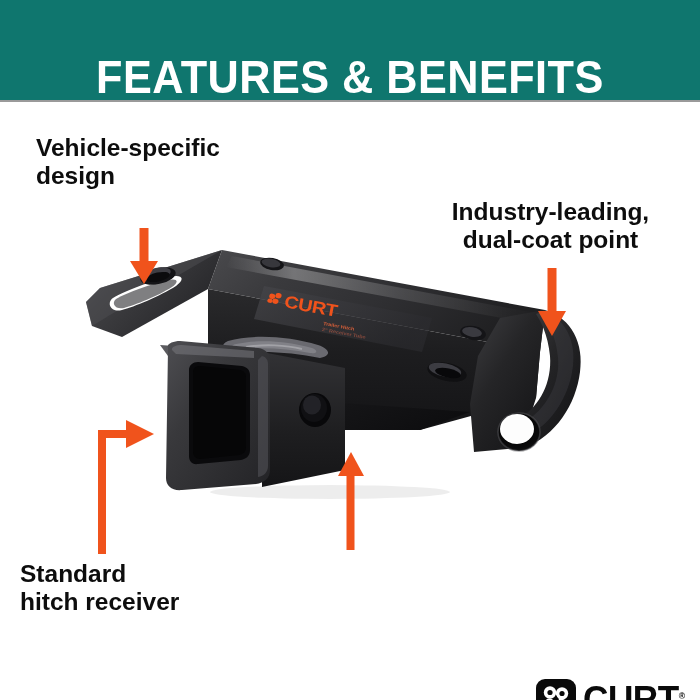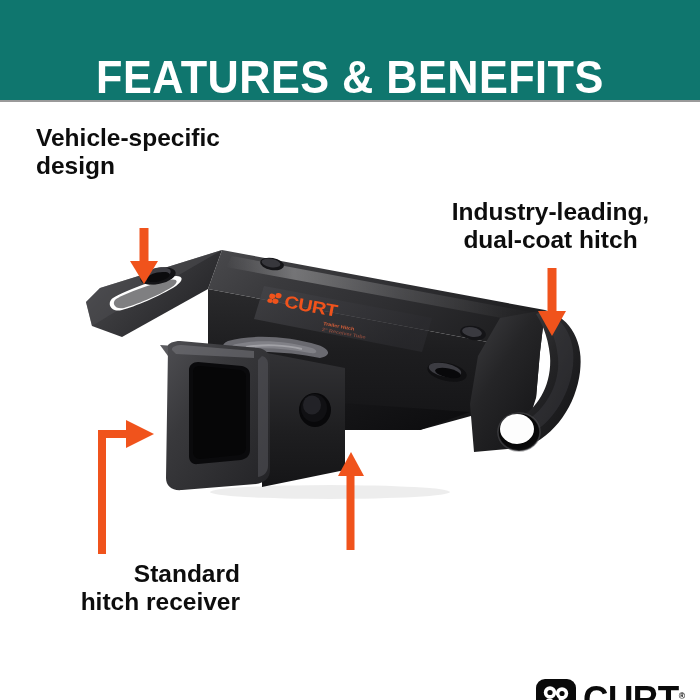--- a/index.html
+++ b/index.html
@@ -53,35 +53,35 @@
   .callout {
     position: absolute;
     color: #0d0d0d;
     font-weight: bold;
     font-size: 24.5px;
     line-height: 1.16;
     white-space: pre-line;
   }
   #callout-vehicle-specific {
     left: 36px;
-    top: 124px;
+    top: 134px;
     text-align: left;
     width: 250px;
   }
   #callout-dual-coat {
     left: 418px;
     top: 198px;
     width: 265px;
     text-align: center;
   }
   #callout-standard-receiver {
     left: 20px;
     top: 560px;
     width: 220px;
-    text-align: right;
+    text-align: left;
   }
   #callout-lower-hitch {
     left: 243px;
     top: 560px;
     width: 215px;
     text-align: center;
   }
 
   
   .arrow-svg {
@@ -307,21 +307,21 @@
 
   <div class="callout" id="callout-vehicle-specific">Vehicle-specific
 design</div>
 
   <svg class="arrow-svg" style="left:128px; top:228px;" width="32" height="58" viewBox="0 0 32 58" xmlns="http://www.w3.org/2000/svg">
     <rect x="11.5" y="0" width="9" height="36" fill="#F0531C"></rect>
     <path d="M 2,33 L 30,33 L 16,56 Z" fill="#F0531C"></path>
   </svg>
 
   <div class="callout" id="callout-dual-coat">Industry-leading,
-dual-coat hitch</div>
+dual-coat point</div>
 
   <svg class="arrow-svg" style="left:536px; top:268px;" width="32" height="70" viewBox="0 0 32 70" xmlns="http://www.w3.org/2000/svg">
     <rect x="11.5" y="0" width="9" height="46" fill="#F0531C"></rect>
     <path d="M 2,43 L 30,43 L 16,68 Z" fill="#F0531C"></path>
   </svg>
 
   <div class="callout" id="callout-standard-receiver">Standard
 hitch receiver</div>
 
   <svg class="arrow-svg" style="left:90px; top:418px;" width="68" height="136" viewBox="0 0 68 136" xmlns="http://www.w3.org/2000/svg">

